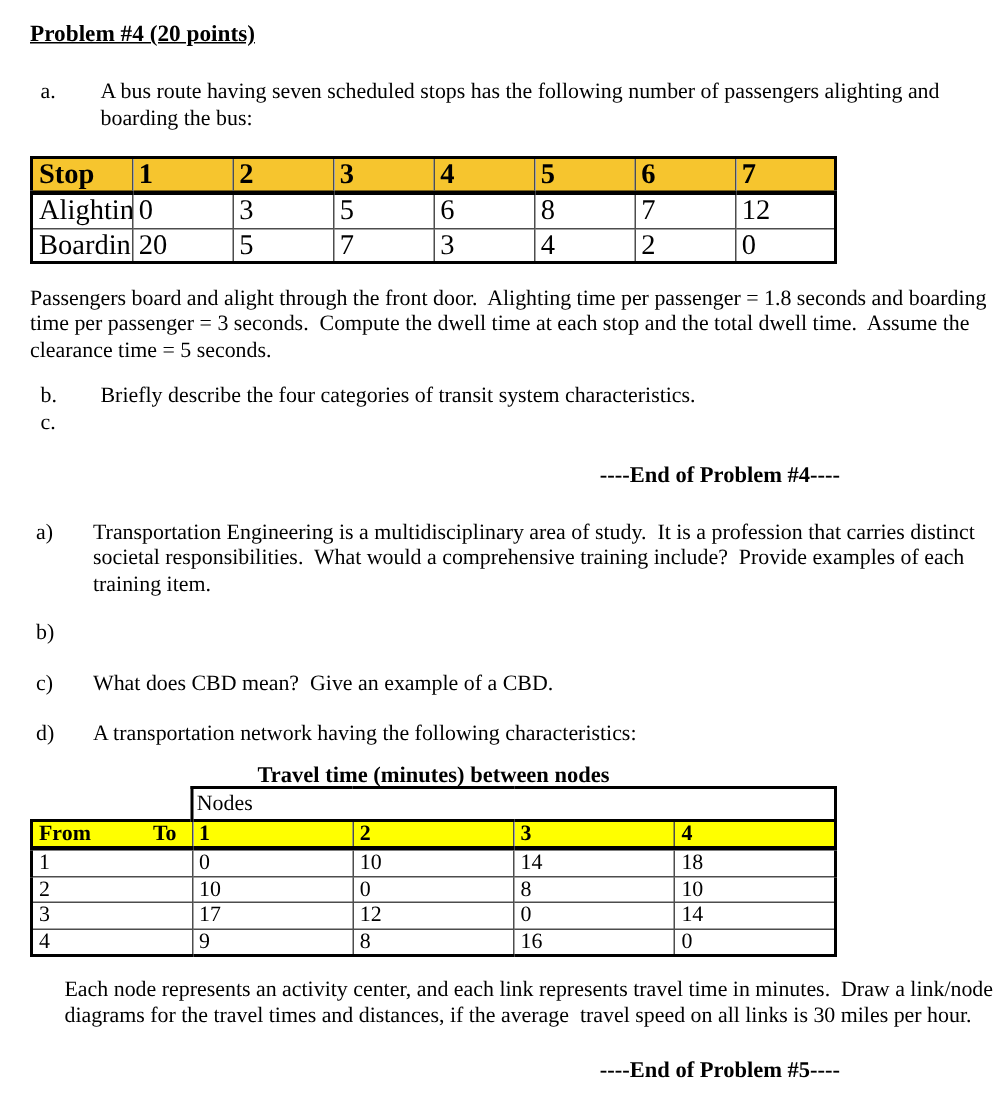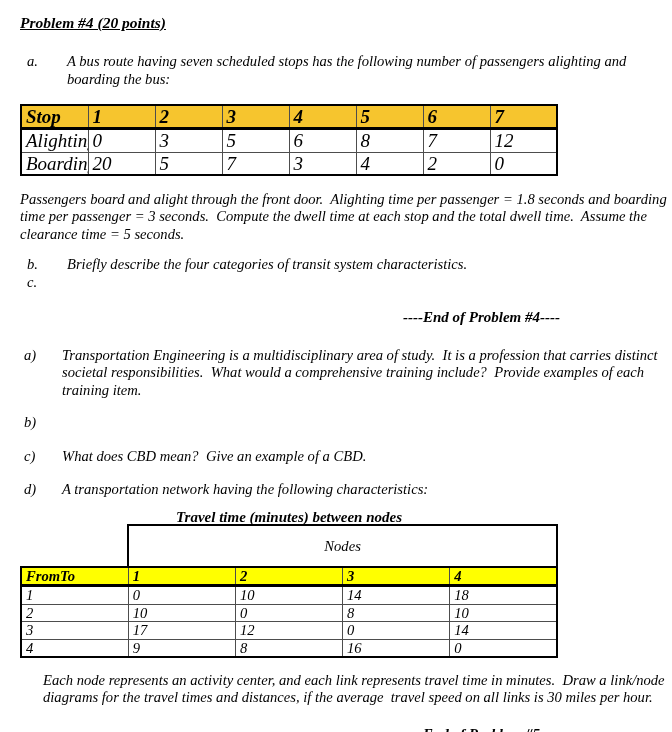--- a/index.html
+++ b/index.html
@@ -1,21 +1,21 @@
 <!DOCTYPE html>
 <html><head>
 <meta charset="utf-8">
 <style>
   html,body { margin:0; padding:0; background:#ffffff; }
   body {
     width:672px; height:732px; overflow:hidden;
     font-family:"Liberation Serif", serif;
     font-size:14.6px; color:#000; line-height:17.5px;
   }
-  .page { box-sizing:border-box; width:620px; height:732px; padding:14px 6px 0 20px;font-style:italic; }
+  .page { box-sizing:border-box; width:620px; height:732px; padding:14px 6px 0 20px; }
 
   .problem-title {
     margin:0; font-size:15.5px; font-weight:bold; text-decoration:underline;
     line-height:18px;
   }
   .pre { white-space:pre; }
 
   .item { display:flex; align-items:flex-start; }
   .item .lbl { box-sizing:border-box; }
   .item.p4 .lbl { flex:0 0 47px; padding-left:7px; }
@@ -53,29 +53,29 @@
   }
 
   
   .t2-title { width:538px; text-align:center; font-weight:bold; font-size:15px; line-height:14px; }
   table.t2 {
     border-collapse:collapse; table-layout:fixed;
     width:538px; font-size:14.6px;
   }
   table.t2 td { border:1px solid #4d4d4d; padding:0 2px 0 4px; height:15px; line-height:1.12; overflow:hidden; }
   table.t2 td.corner { border:none; background:transparent; }
-  table.t2 td.nodes { border:2px solid #000; border-bottom:1px solid #4d4d4d; text-align:center; padding:12px;margin-left:40px; }
+  table.t2 td.nodes { border:2px solid #000; border-bottom:1px solid #4d4d4d; padding:2px;margin-left:40px; }
   table.t2 tr.hdr td {
     background:#FFFF00; font-weight:bold;
     border-top:2px solid #000; border-bottom:3px solid #000;
   }
   table.t2 td.col-first { border-left:2px solid #000; }
   table.t2 td.col-last  { border-right:2px solid #000; }
   table.t2 tr.last td   { border-bottom:2px solid #000; }
-  .fromto { display:flex; padding-right:8px; }
+  .fromto { display:flex; justify-content:space-between; padding-right:8px; }
 
   .para-indent { margin-left:23px; }
 </style>
 </head>
 <body>
 
 <div class="page">
 
   <div>
     <h1 class="problem-title">Problem #4 (20 points)</h1>

